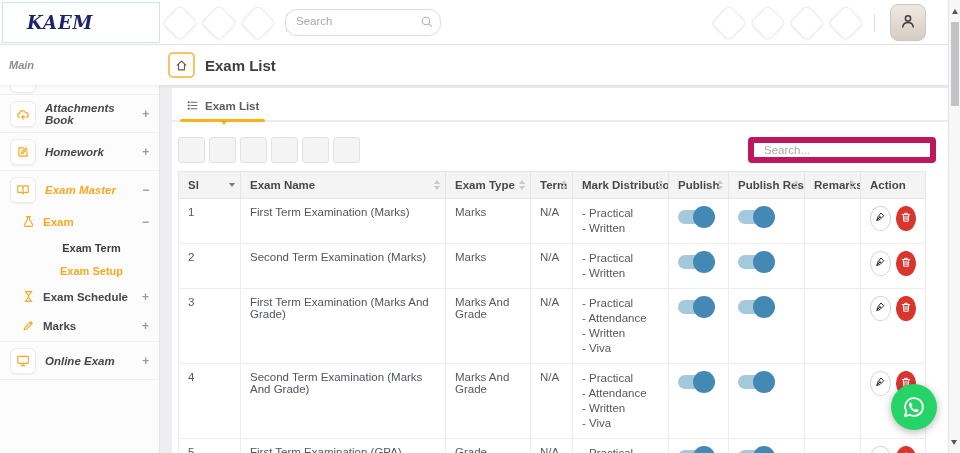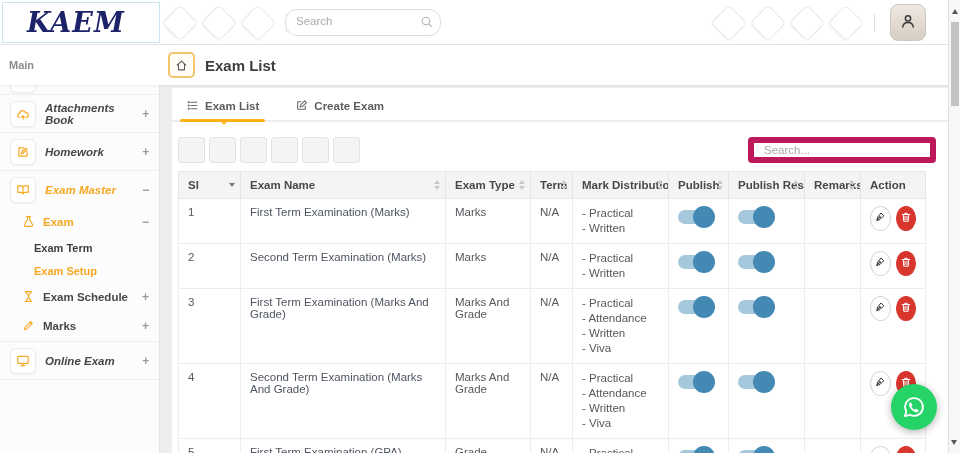--- a/index.html
+++ b/index.html
@@ -5,21 +5,21 @@
   * { box-sizing: border-box; margin: 0; padding: 0; }
   body { font-family: "Liberation Sans", sans-serif; background:#888; }
   #app { position:relative; width:960px; height:453px; background:#eeeef0; overflow:hidden; }
 
   
   .topbar { position:absolute; top:0; left:0; width:948px; height:45px; background:#fff;
             border-bottom:1px solid #e4e4e6; z-index:3; }
   .logo-box { position:absolute; left:2px; top:2px; width:158px; height:41px; background:#fff;
               border:1px solid #c7e6f0; display:flex; align-items:center; padding-left:24px; }
   .logo-text { font-family:"DejaVu Serif", serif; font-style:italic; font-weight:bold;
-               font-size:27px; color:#1d2369; letter-spacing:1px; }
+               font-size:18px; color:#1d2369; letter-spacing:1px; }
   .nav-group { position:absolute; top:0; height:45px; display:flex; align-items:center; gap:13px; }
   #nav-left { left:167px; }
   #nav-right { right:22px; }
   .dia { width:26px; height:26px; background:#fff; border:1px solid #e7e7e9; border-radius:5px;
          transform:rotate(45deg); display:flex; align-items:center; justify-content:center;
          box-shadow:0 1px 2px rgba(0,0,0,.05); cursor:pointer; }
   .dia > span { transform:rotate(-45deg); display:flex; color:#76777a; }
   .vdiv { width:1px; height:18px; background:#ddd; margin:0 2px; }
   .hsearch { position:absolute; left:285px; top:9px; width:156px; height:27px; }
   .hsearch input { width:100%; height:100%; border:1px solid #ddd; border-radius:12px;
@@ -28,36 +28,36 @@
   .hsearch input::placeholder { color:#a9a9ad; }
   .hsearch .mag { position:absolute; right:8px; top:6px; color:#b0b0b4; }
   .avatar-btn { width:36px; height:37px; border-radius:8px; border:1px solid #cfc8bf;
                 background:linear-gradient(#efe9e2,#d6cdc2); display:flex; align-items:center;
                 justify-content:center; color:#3c3c3c; cursor:pointer; }
   .avatar-btn svg { width:18px !important; height:18px !important; }
 
   
   .pagebar { position:absolute; top:45px; left:0; width:948px; height:40px; background:#fff;
              box-shadow:0 1px 3px rgba(0,0,0,.07); z-index:2; }
-  .main-label { position:absolute; left:9px; top:14px; font-size:11px; font-weight:bold; color:#8d8d90; }
+  .main-label { position:absolute; left:9px; top:14px; font-size:11px; font-weight:bold; color:#8d8d90;font-style:italic; }
   .home-box { position:absolute; left:168px; top:7px; width:27px; height:26px; background:#fffdf6;
               border:2px solid #f2c46c; border-radius:5px; display:flex; align-items:center;
               justify-content:center; color:#5b5b5e; cursor:pointer; }
   .page-title { position:absolute; left:205px; top:12px; font-size:15px; font-weight:bold; color:#3e3e42; }
 
   
   .sidebar { position:absolute; left:0; top:85px; width:160px; bottom:0; background:#fcfcfd;
              border-right:1px solid #e3e3e5; overflow:hidden; z-index:1; }
   .cut-box { width:26px; height:26px; margin:-18px 0 0 10px; background:#fff; border:1px solid #ececee;
              border-radius:6px; box-shadow:0 1px 2px rgba(0,0,0,.05); }
   .sep { border-top:1px solid #efeff1; margin:1px 0; }
   .side-item { display:flex; align-items:center; padding:0 10px; cursor:pointer; }
   .side-item.lv0 { height:35px;font-style:italic; }
   .side-item.lv1 { height:29px; padding-left:22px; }
-  .side-item.lv2 { height:23px; padding-left:34px; }
+  .side-item.lv2 { height:23px; padding-left:34px;justify-content:center; }
   .icon-box { width:26px; height:26px; min-width:26px; background:#fff; border:1px solid #ececee;
               border-radius:6px; box-shadow:0 1px 2px rgba(0,0,0,.06); display:flex;
               align-items:center; justify-content:center; color:#f6a822; margin-right:9px; }
   .bare-ic { display:flex; color:#f6a822; margin-right:8px; }
   .side-label { font-size:11.5px; font-weight:bold; color:#474749; }
   .side-item.lv2 .side-label { font-size:11px; color:#3d3d40; }
   .side-item.active .side-label { color:#f6a822; }
   .expander { margin-left:auto; color:#9a9a9e; font-size:12px; font-weight:bold; }
 
   
@@ -310,29 +310,20 @@
         <div class="tab active">
           <span class="t-ic">
             <svg viewBox="0 0 24 24" fill="none" stroke="currentColor" stroke-width="2" stroke-linecap="round" stroke-linejoin="round">
               <path d="M9 6h11M9 12h11M9 18h11"></path>
               <circle cx="5" cy="6" r="1" fill="currentColor"></circle>
               <circle cx="5" cy="12" r="1" fill="currentColor"></circle>
               <circle cx="5" cy="18" r="1" fill="currentColor"></circle>
             </svg>
           </span>
           <span>Exam List</span>
-        </div>
-        <div class="tab">
-          <span class="t-ic">
-            <svg viewBox="0 0 24 24" fill="none" stroke="currentColor" stroke-width="2" stroke-linecap="round" stroke-linejoin="round">
-              <path d="M11 5H5v14h14v-6"></path>
-              <path d="M9.5 14.5l1-3.5L18 3.5 21 6.5 13.5 14z"></path>
-            </svg>
-          </span>
-          <span>Create Exam</span>
         </div>
       </div>
     <div class="toolrow">
       <div id="toolbar-buttons" style="display:flex">
           <button class="tbtn">
             <span><svg viewBox="0 0 24 24" fill="none" stroke="currentColor" stroke-width="2" stroke-linecap="round" stroke-linejoin="round">
                 <rect x="8" y="3" width="12" height="14" rx="2"></rect>
                 <path d="M5 8v11a2 2 0 0 0 2 2h9"></path>
               </svg></span>
           </button>

